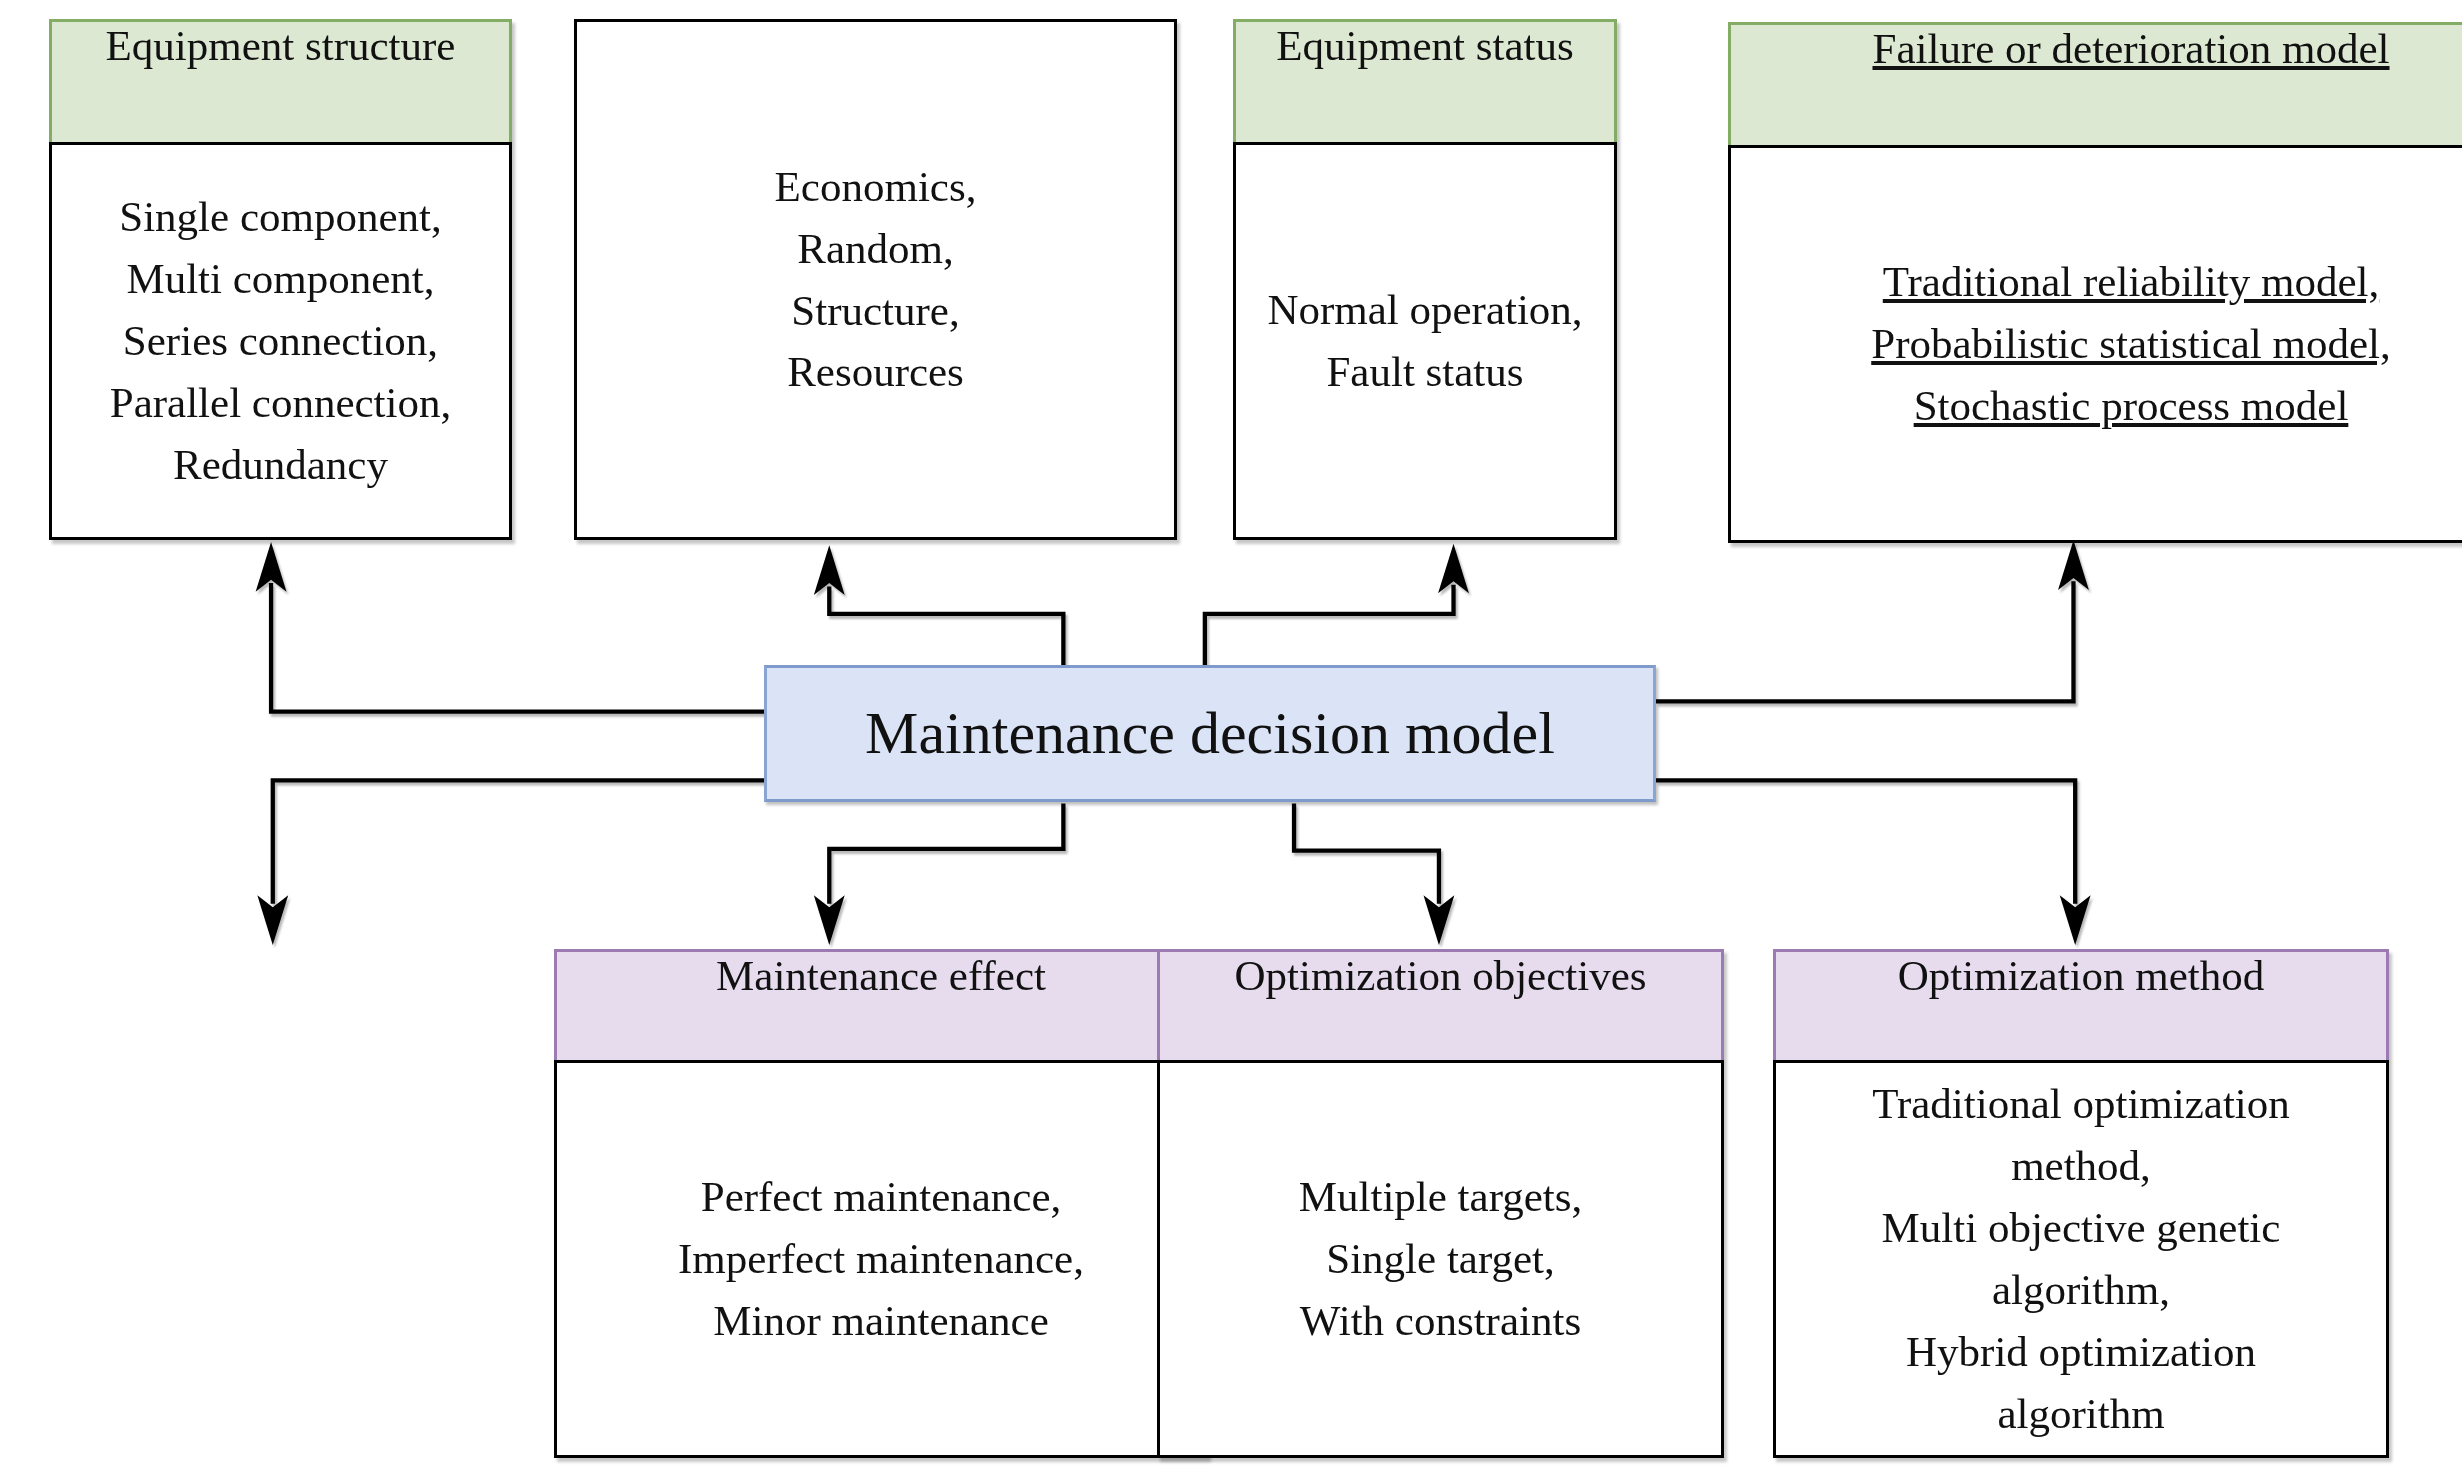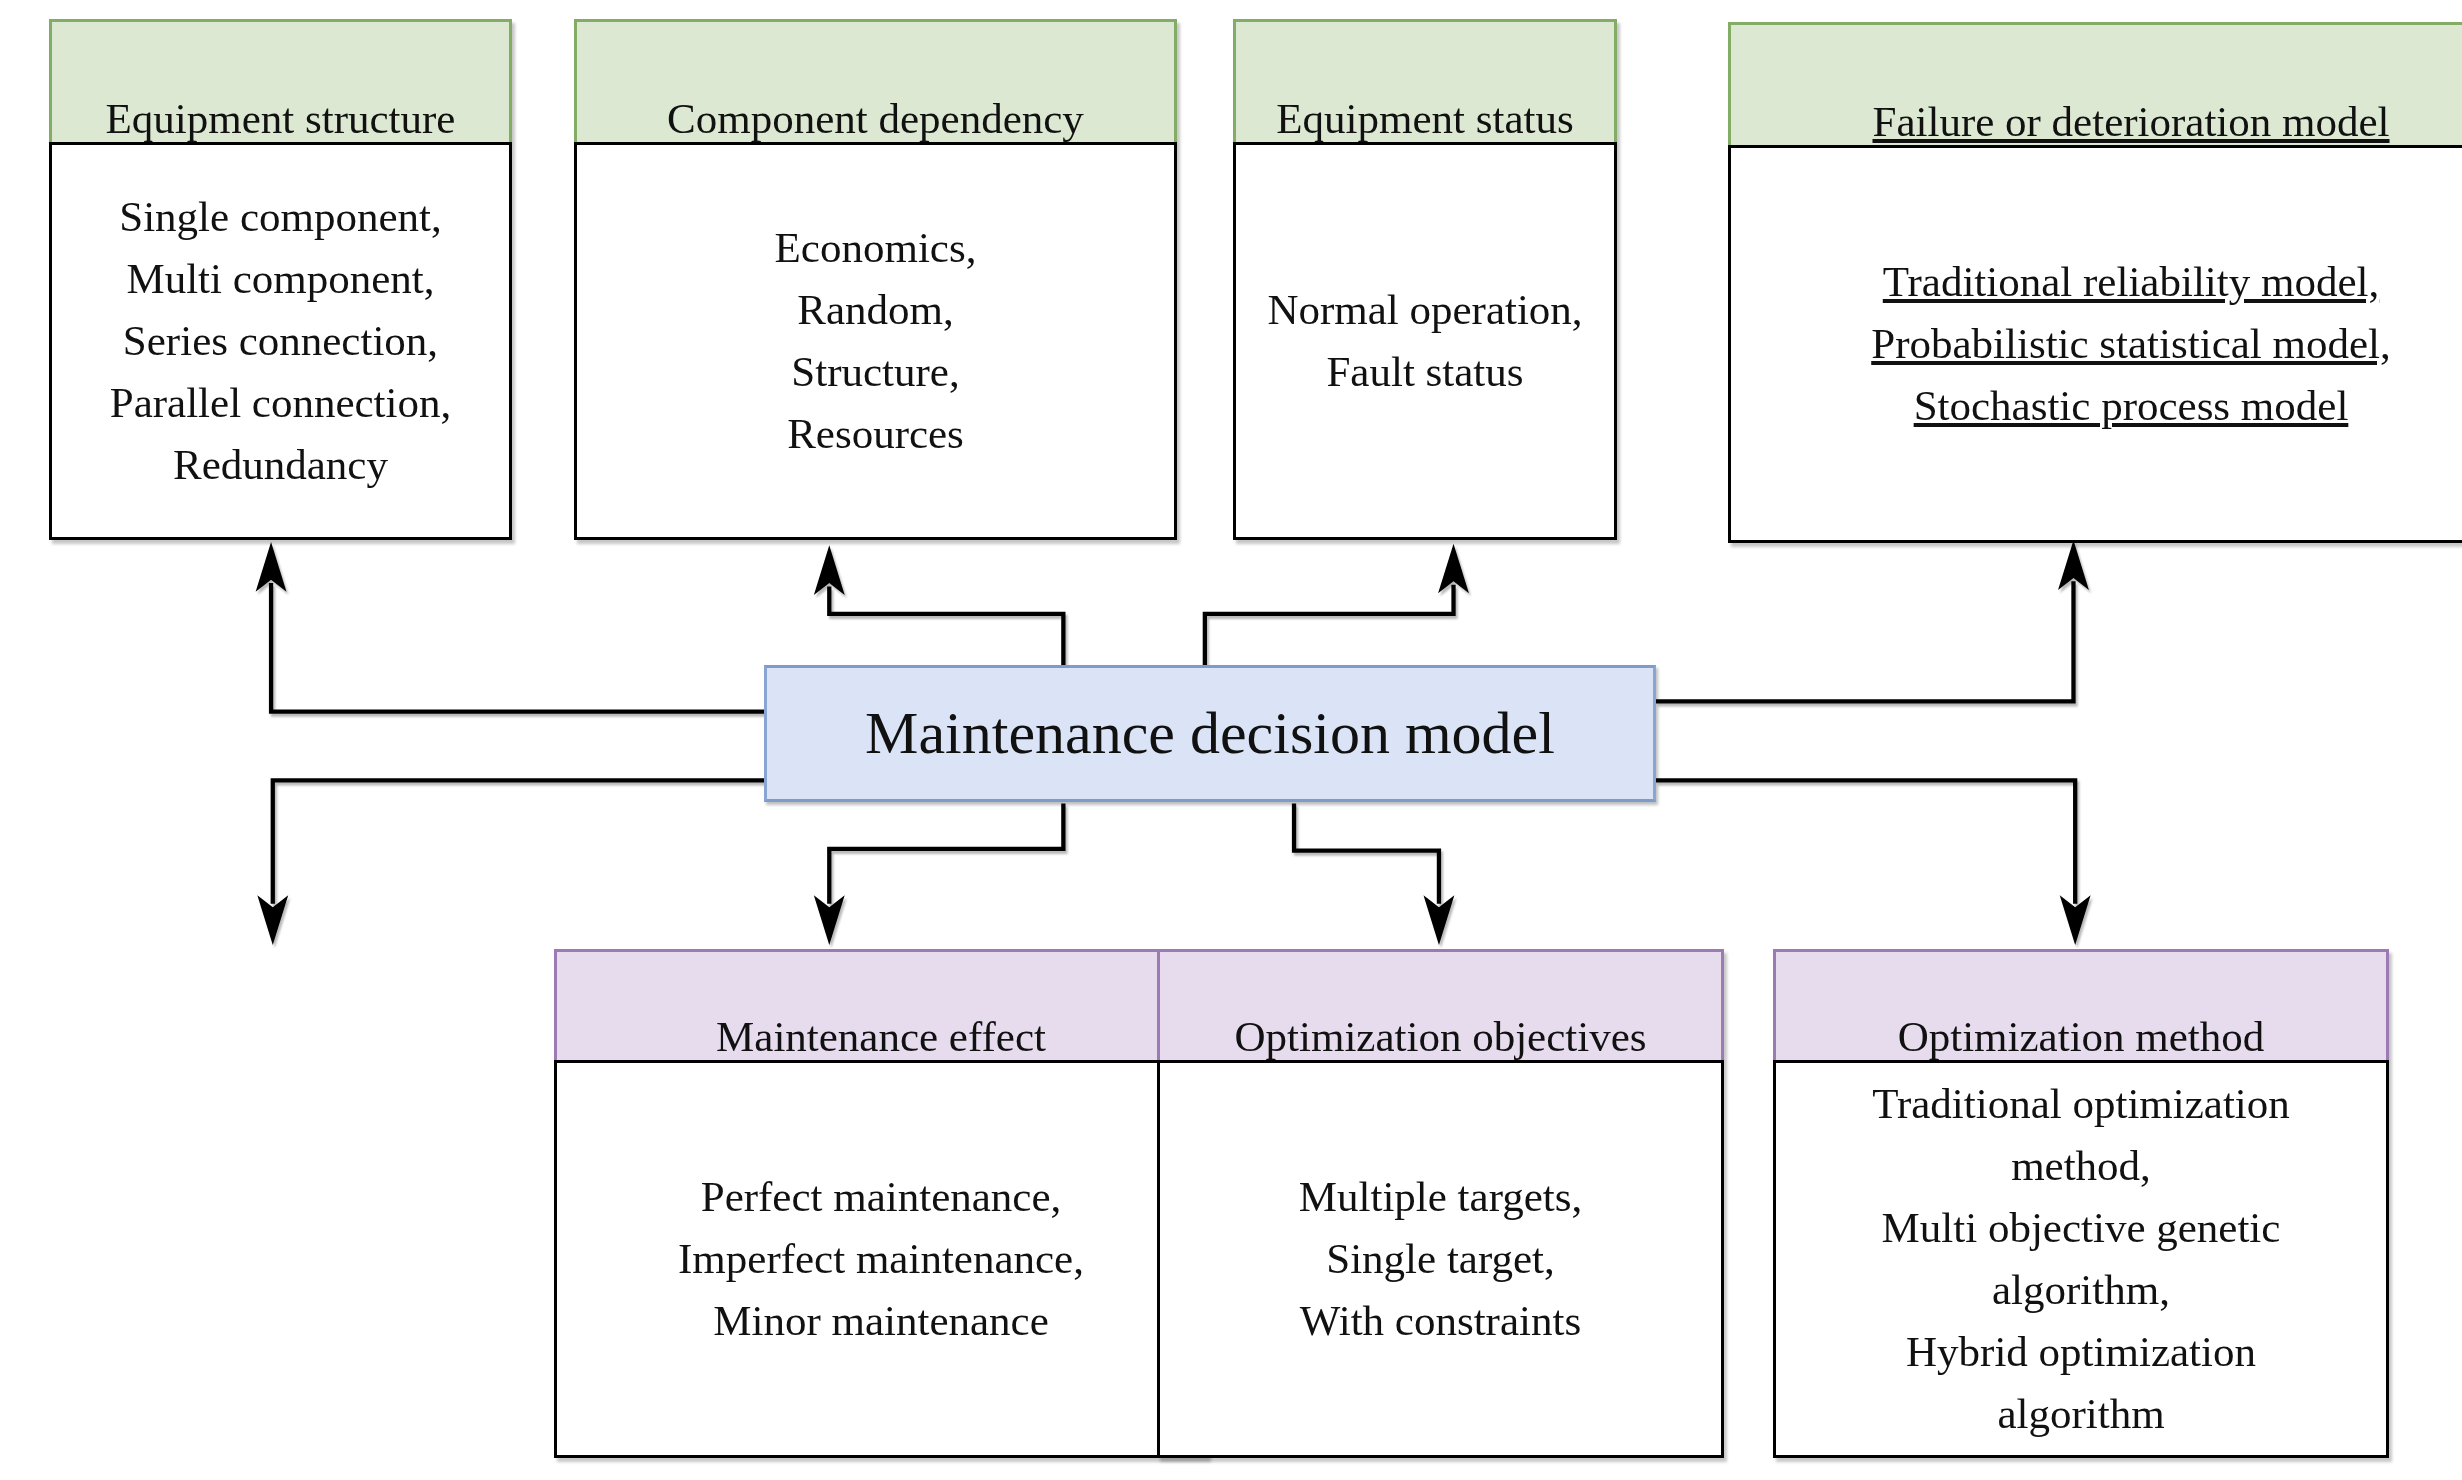--- a/index.html
+++ b/index.html
@@ -15,21 +15,21 @@
   }
   .box {
     position: absolute;
     display: flex;
     flex-direction: column;
     filter: drop-shadow(3.4px 4.3px 1.7px rgba(0,0,0,0.22));
   }
   .hdr {
     flex: 0 0 auto;
     display: flex;
-    align-items: flex-end;
+    align-items: flex-start;
     justify-content: center;
     text-align: center;
     font-size: 43px;
   }
   .top .hdr {
     height: 123px;
     background: var(--top-header-fill, #dce8d2);
     border: 3.4px solid var(--top-header-border, #83ac65);
     border-bottom: none;
   }
@@ -139,23 +139,20 @@
     <div class="bodybox">
       <span class="bodytext">Single component,
 Multi component,
 Series connection,
 Parallel connection,
 Redundancy</span>
     </div>
   </div>
 
   <div class="box top b2">
-    <div class="hdr">
-      <span class="hdrtext">Component dependency</span>
-    </div>
     <div class="bodybox">
       <span class="bodytext">Economics,
 Random,
 Structure,
 Resources</span>
     </div>
   </div>
 
   <div class="box top b3">
     <div class="hdr">

